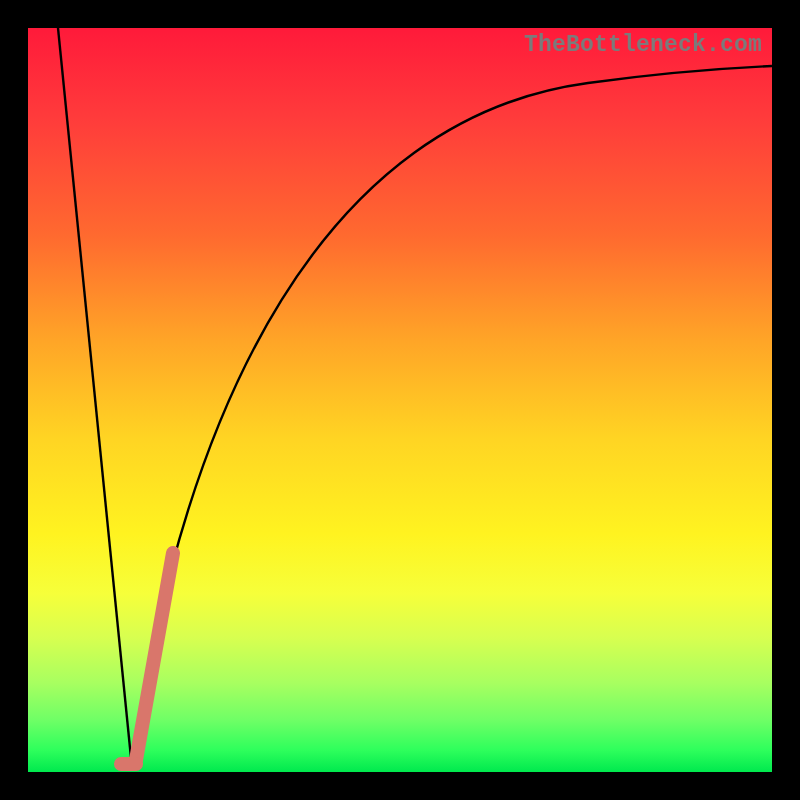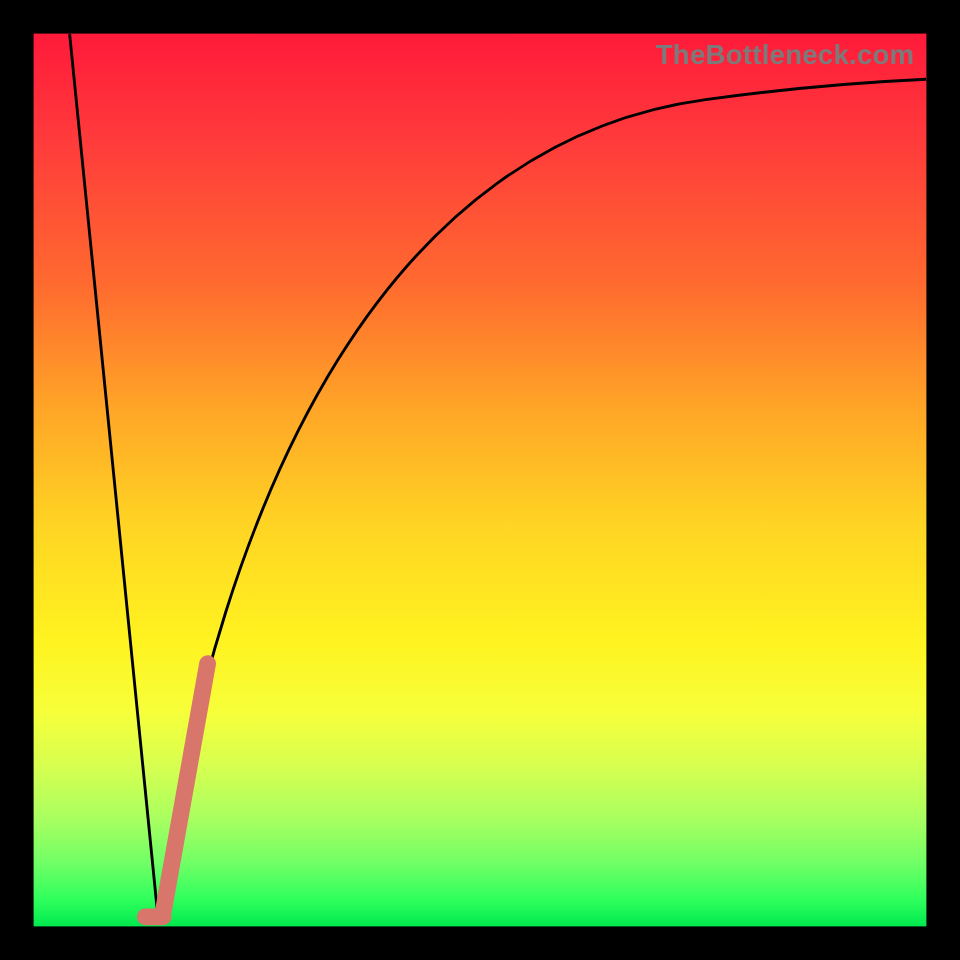--- a/index.html
+++ b/index.html
@@ -28,21 +28,21 @@
       #a8ff60 88%,
       #6fff66 93%,
       #2fff5c 97%,
       #00e94e 100%
     );
   }
   .watermark {
     position: absolute;
     top: 4px;
     right: 10px;
-    font-family: Liberation Sans, sans-serif;
+    font-family: Liberation Mono, monospace;
     font-size: 23px;
     font-weight: bold;
     color: #7b7b7b;
     letter-spacing: 0.2px;
   }
   svg.curves {
     position: absolute;
     inset: 0;
     width: 100%;
     height: 100%;

